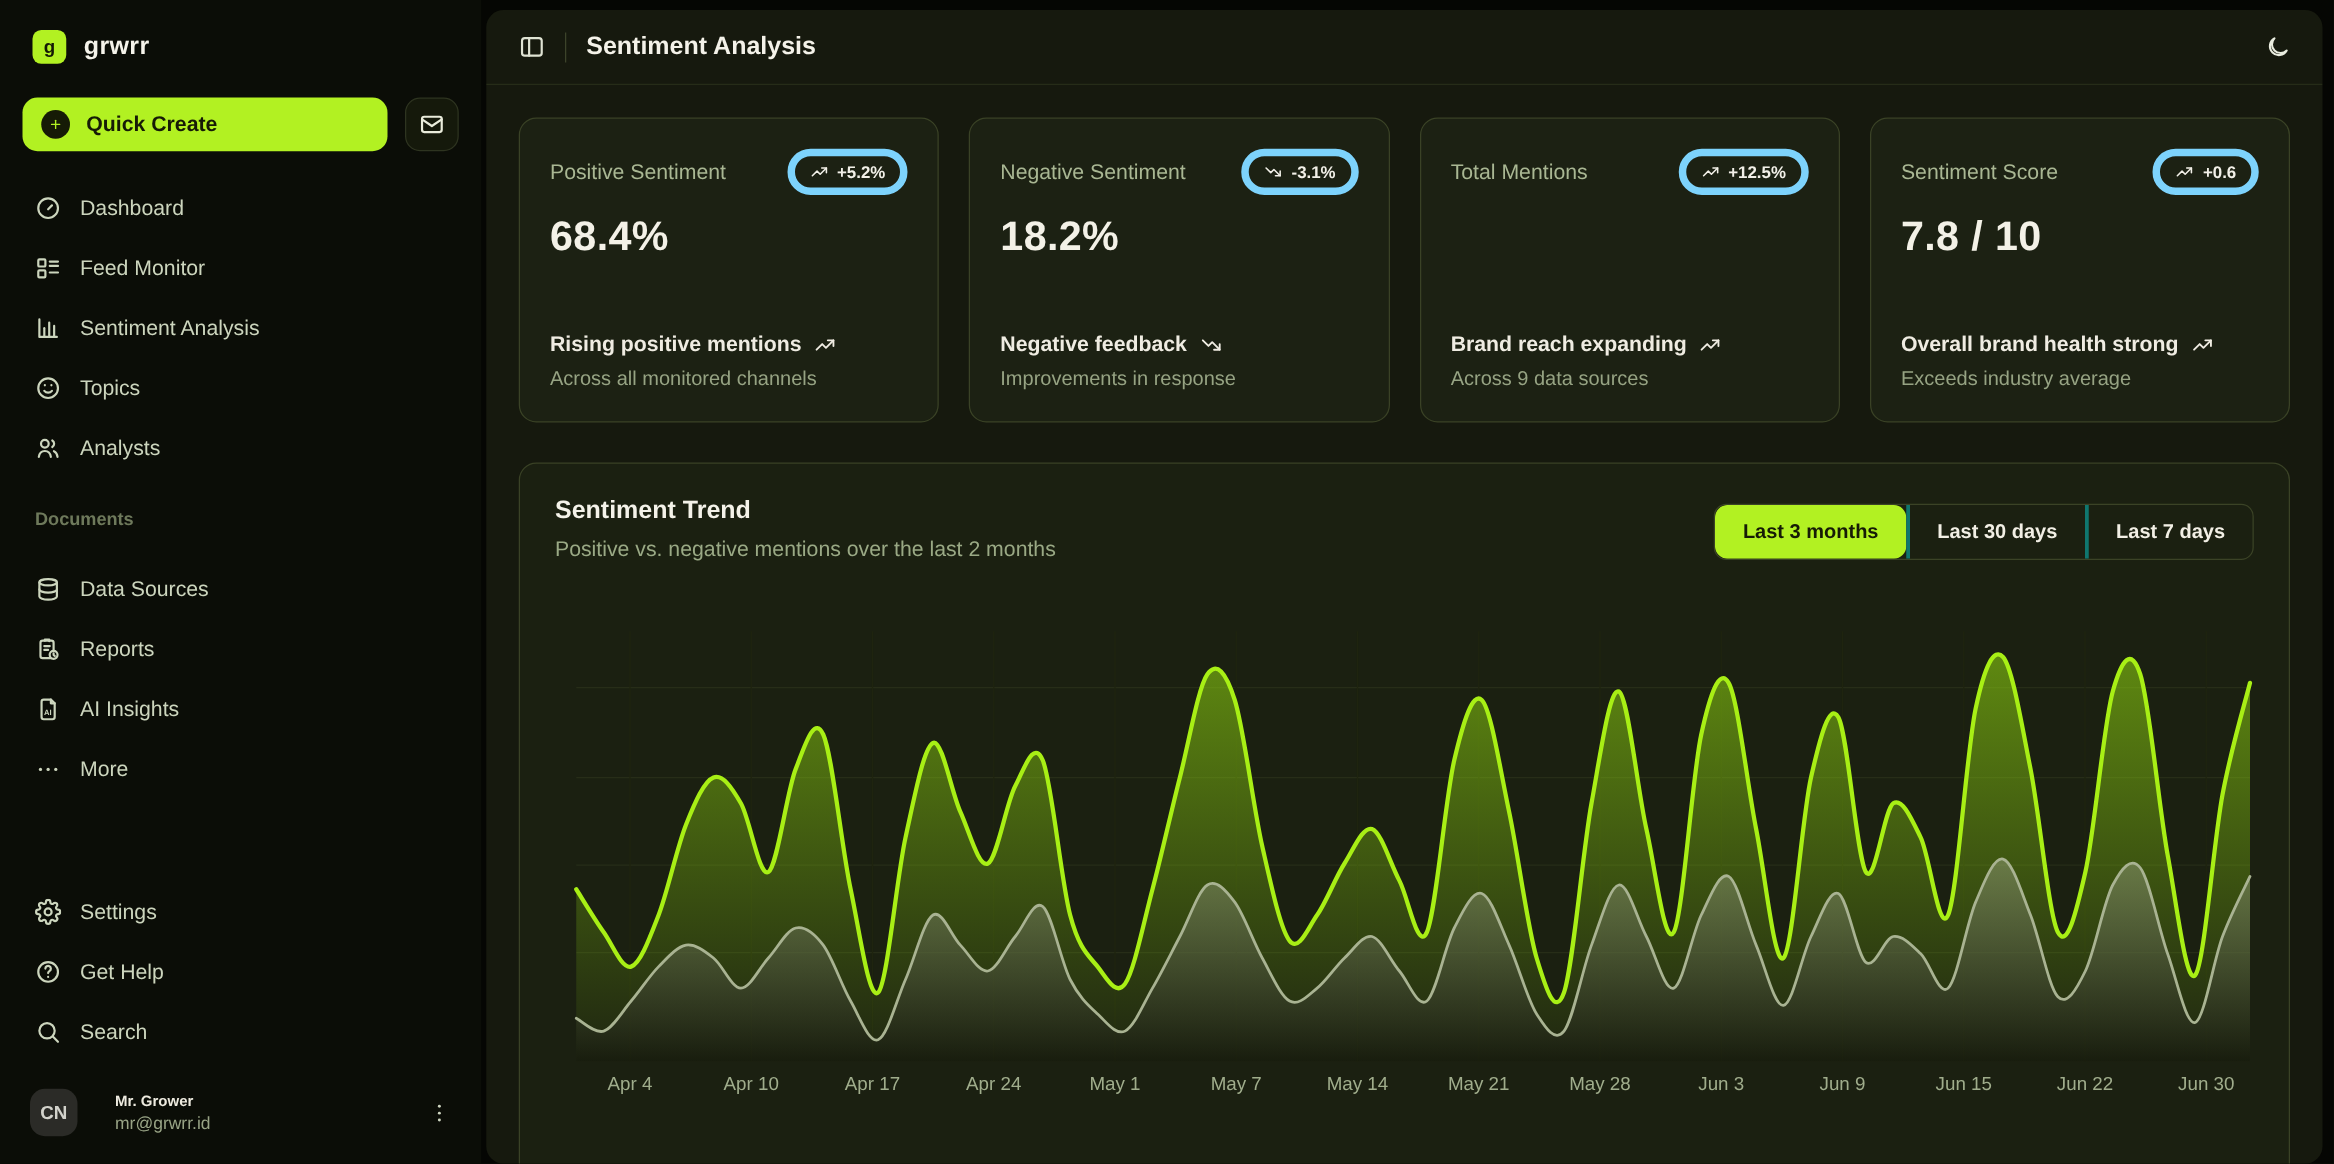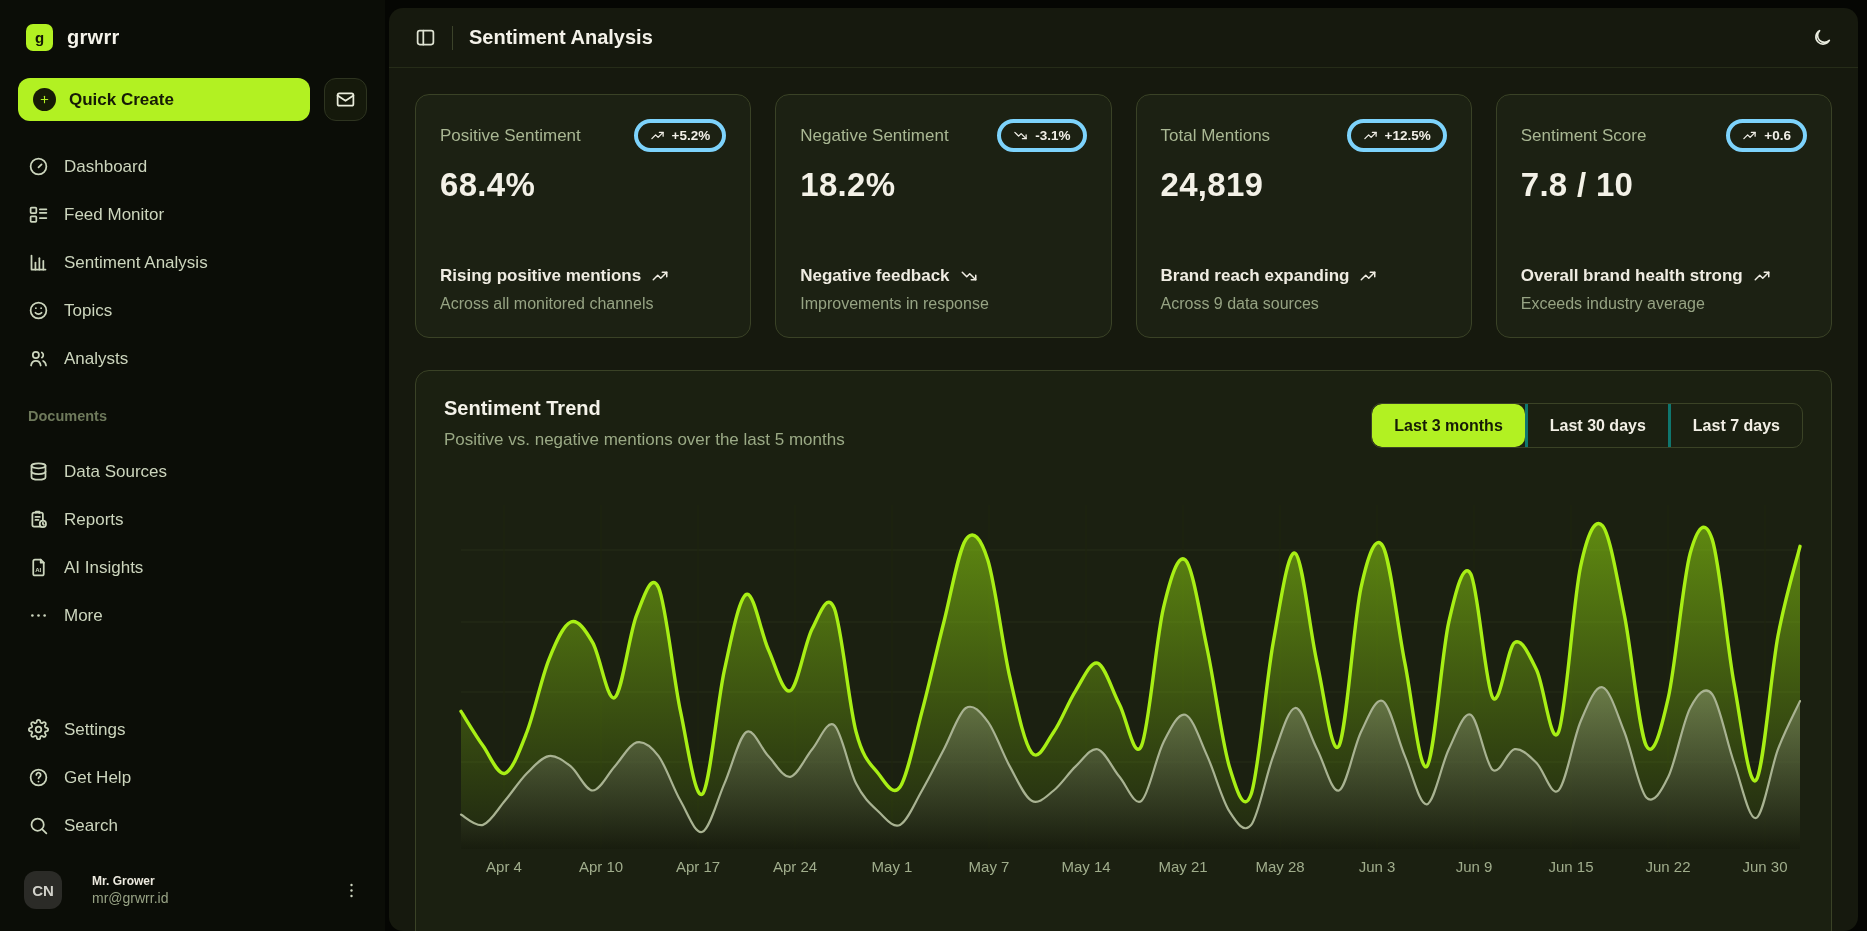--- a/index.html
+++ b/index.html
@@ -62,21 +62,21 @@
   .moon-btn{margin-left:auto;color:#e9ecdf;cursor:pointer}
   .moon-btn svg{width:20px;height:20px}
   .content{padding:26px;flex:1}
 
   
   .cards{display:grid;grid-template-columns:repeat(4,1fr);gap:24px}
   .card{background:var(--card);border:1px solid var(--border);border-radius:14px;padding:24px;
         height:244px;display:flex;flex-direction:column}
   .card-top{display:flex;justify-content:space-between;align-items:center}
   .card-label{font-size:17px;color:#a9b793}
-  .badge{display:flex;align-items:center;gap:7px;border:4px solid #7dd3fc;border-radius:999px;
+  .badge{display:flex;align-items:center;gap:7px;border:6px solid #7dd3fc;border-radius:999px;
          padding:5px 12px;color:#f2f0e8;font-size:13.5px;font-weight:700}
   .card-value{font-size:33px;font-weight:700;color:#f3f1e7;margin-top:14px;letter-spacing:.3px}
   .card-headline{margin-top:auto;display:flex;gap:10px;align-items:center;font-size:17px;
                  font-weight:700;color:#efece2}
   .card-headline .ic svg{width:18px;height:18px}
   .card-sub{margin-top:9px;font-size:16px;color:#96a383}
 
   
   .chart-card{margin-top:32px;background:#1b2011;border:1px solid var(--border);border-radius:14px;
               padding:26px 28px 20px;height:584px}
@@ -346,21 +346,20 @@
             <span class="badge">
               <span class="ic">
                 <svg viewBox="0 0 24 24" fill="none" stroke="currentColor" stroke-width="2" stroke-linecap="round" stroke-linejoin="round">
                   <polyline points="3 17 9 11 13 15 21 7"></polyline>
                   <polyline points="15 7 21 7 21 13"></polyline>
                 </svg>
               </span>
               <span>+12.5%</span>
             </span>
           </div>
-          <div class="card-value">24,819</div>
           <div class="card-headline">
             <span>Brand reach expanding</span>
             <span class="ic">
               <svg viewBox="0 0 24 24" fill="none" stroke="currentColor" stroke-width="2" stroke-linecap="round" stroke-linejoin="round">
                 <polyline points="3 17 9 11 13 15 21 7"></polyline>
                 <polyline points="15 7 21 7 21 13"></polyline>
               </svg>
             </span>
           </div>
           <div class="card-sub">Across 9 data sources</div>
@@ -389,21 +388,21 @@
             </span>
           </div>
           <div class="card-sub">Exceeds industry average</div>
         </div>
       </div>
 
     <section class="chart-card">
       <div class="chart-head">
         <div>
           <h2 class="chart-title">Sentiment Trend</h2>
-          <div class="chart-sub">Positive vs. negative mentions over the last 5 months</div>
+          <div class="chart-sub">Positive vs. negative mentions over the last 2 months</div>
         </div>
         <div class="range-group" id="range-group">
             <button class="range-btn active">Last 3 months</button>
             <button class="range-btn">Last 30 days</button>
             <button class="range-btn">Last 7 days</button>
           </div>
       </div>
       <div class="chart-wrap" id="chart-wrap">
           <svg viewBox="0 0 1353 400">
             <defs>

